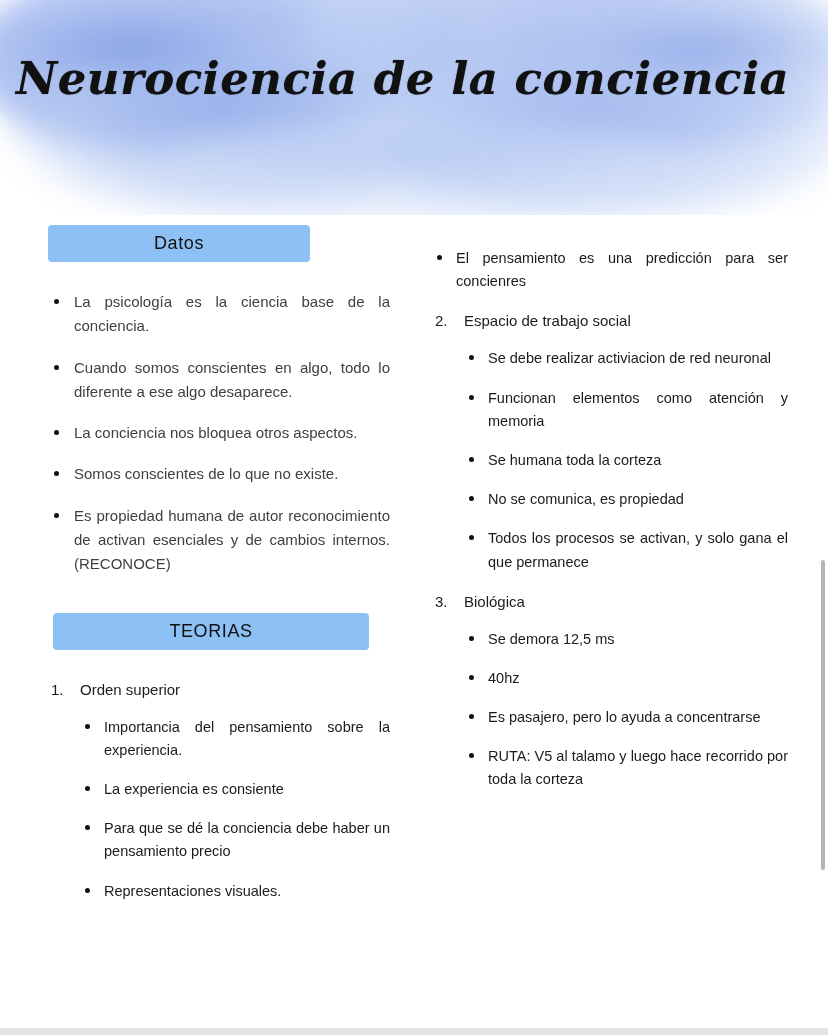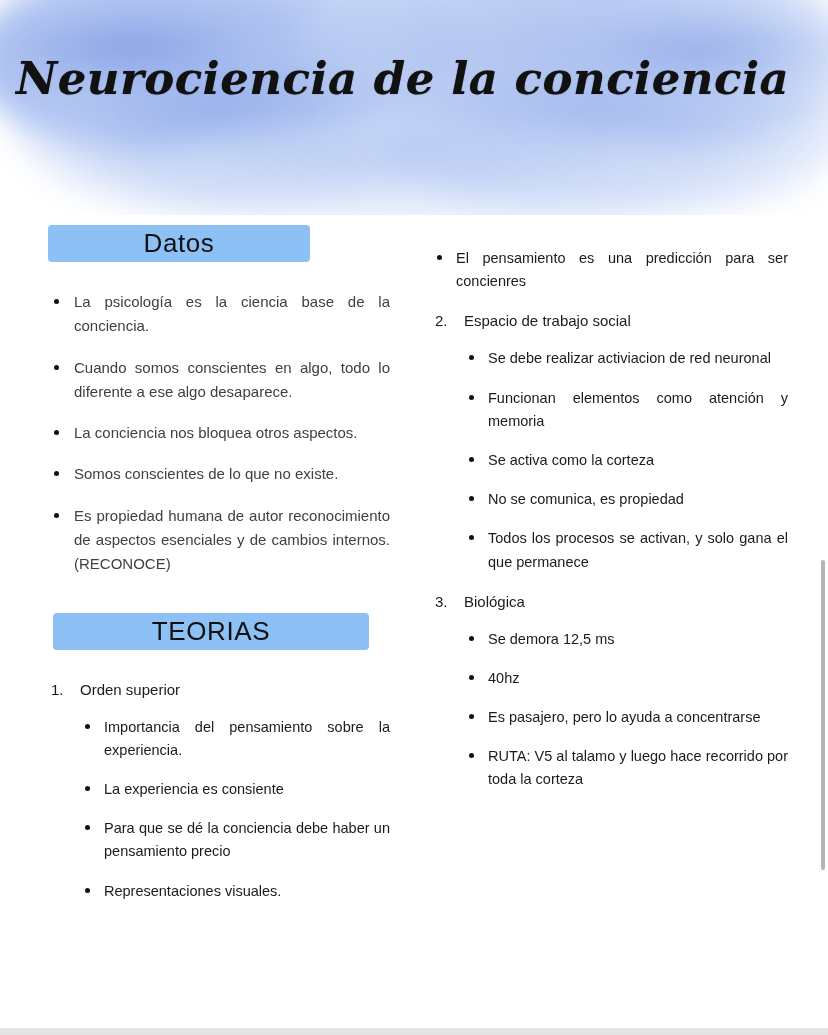--- a/index.html
+++ b/index.html
@@ -107,21 +107,21 @@
     padding: 0 40px 0 12px;
   }
 
   .section-head {
     background: #8dc0f5;
     border-radius: 4px;
     height: 37px;
     display: flex;
     align-items: center;
     justify-content: center;
-    font-size: 26px;
+    font-size: 18px;
     color: #111;
     letter-spacing: .6px;
     margin-bottom: 28px;
   }
   .section-head.datos { width: 262px; margin-left: 0; }
   .section-head.teorias { width: 316px; margin-left: 5px; margin-top: 36px; }
 
   ul.bullets, ol.numbered, ul.sub-bullets {
     margin: 0;
     padding: 0;
@@ -223,21 +223,21 @@
 
     <div class="col-left">
 
       <div class="section-head datos">Datos</div>
 
       <ul class="bullets">
         <li class="bullet">La psicología es la ciencia base de la conciencia.</li>
         <li class="bullet">Cuando somos conscientes en algo, todo lo diferente a ese algo desaparece.</li>
         <li class="bullet">La conciencia nos bloquea otros aspectos.</li>
         <li class="bullet">Somos conscientes de lo que no existe.</li>
-        <li class="bullet">Es propiedad humana de autor reconocimiento de aspectos esenciales y de cambios internos. (RECONOCE)</li>
+        <li class="bullet">Es propiedad humana de autor reconocimiento de activan esenciales y de cambios internos. (RECONOCE)</li>
       </ul>
 
       <div class="section-head teorias">TEORIAS</div>
 
       <ol class="numbered">
         <li class="numitem">
           <span class="num">1.</span>
           <span>Orden superior</span>
           <ul class="sub-bullets">
             <li class="subbullet">Importancia del pensamiento sobre la experiencia.</li>
@@ -256,21 +256,21 @@
         <li class="subbullet">El pensamiento es una predicción para ser concienres</li>
       </ul>
 
       <ol class="numbered" style="margin-top:12px;">
         <li class="numitem">
           <span class="num">2.</span>
           <span>Espacio de trabajo social</span>
           <ul class="sub-bullets nested">
             <li class="subbullet">Se debe realizar activiacion de red neuronal</li>
             <li class="subbullet">Funcionan elementos como atención y memoria</li>
-            <li class="subbullet">Se activa como la corteza</li>
+            <li class="subbullet">Se humana toda la corteza</li>
             <li class="subbullet">No se comunica, es propiedad</li>
             <li class="subbullet">Todos los procesos se activan, y solo gana el que permanece</li>
           </ul>
         </li>
         <li class="numitem">
           <span class="num">3.</span>
           <span>Biológica</span>
           <ul class="sub-bullets nested">
             <li class="subbullet">Se demora 12,5 ms</li>
             <li class="subbullet">40hz</li>

